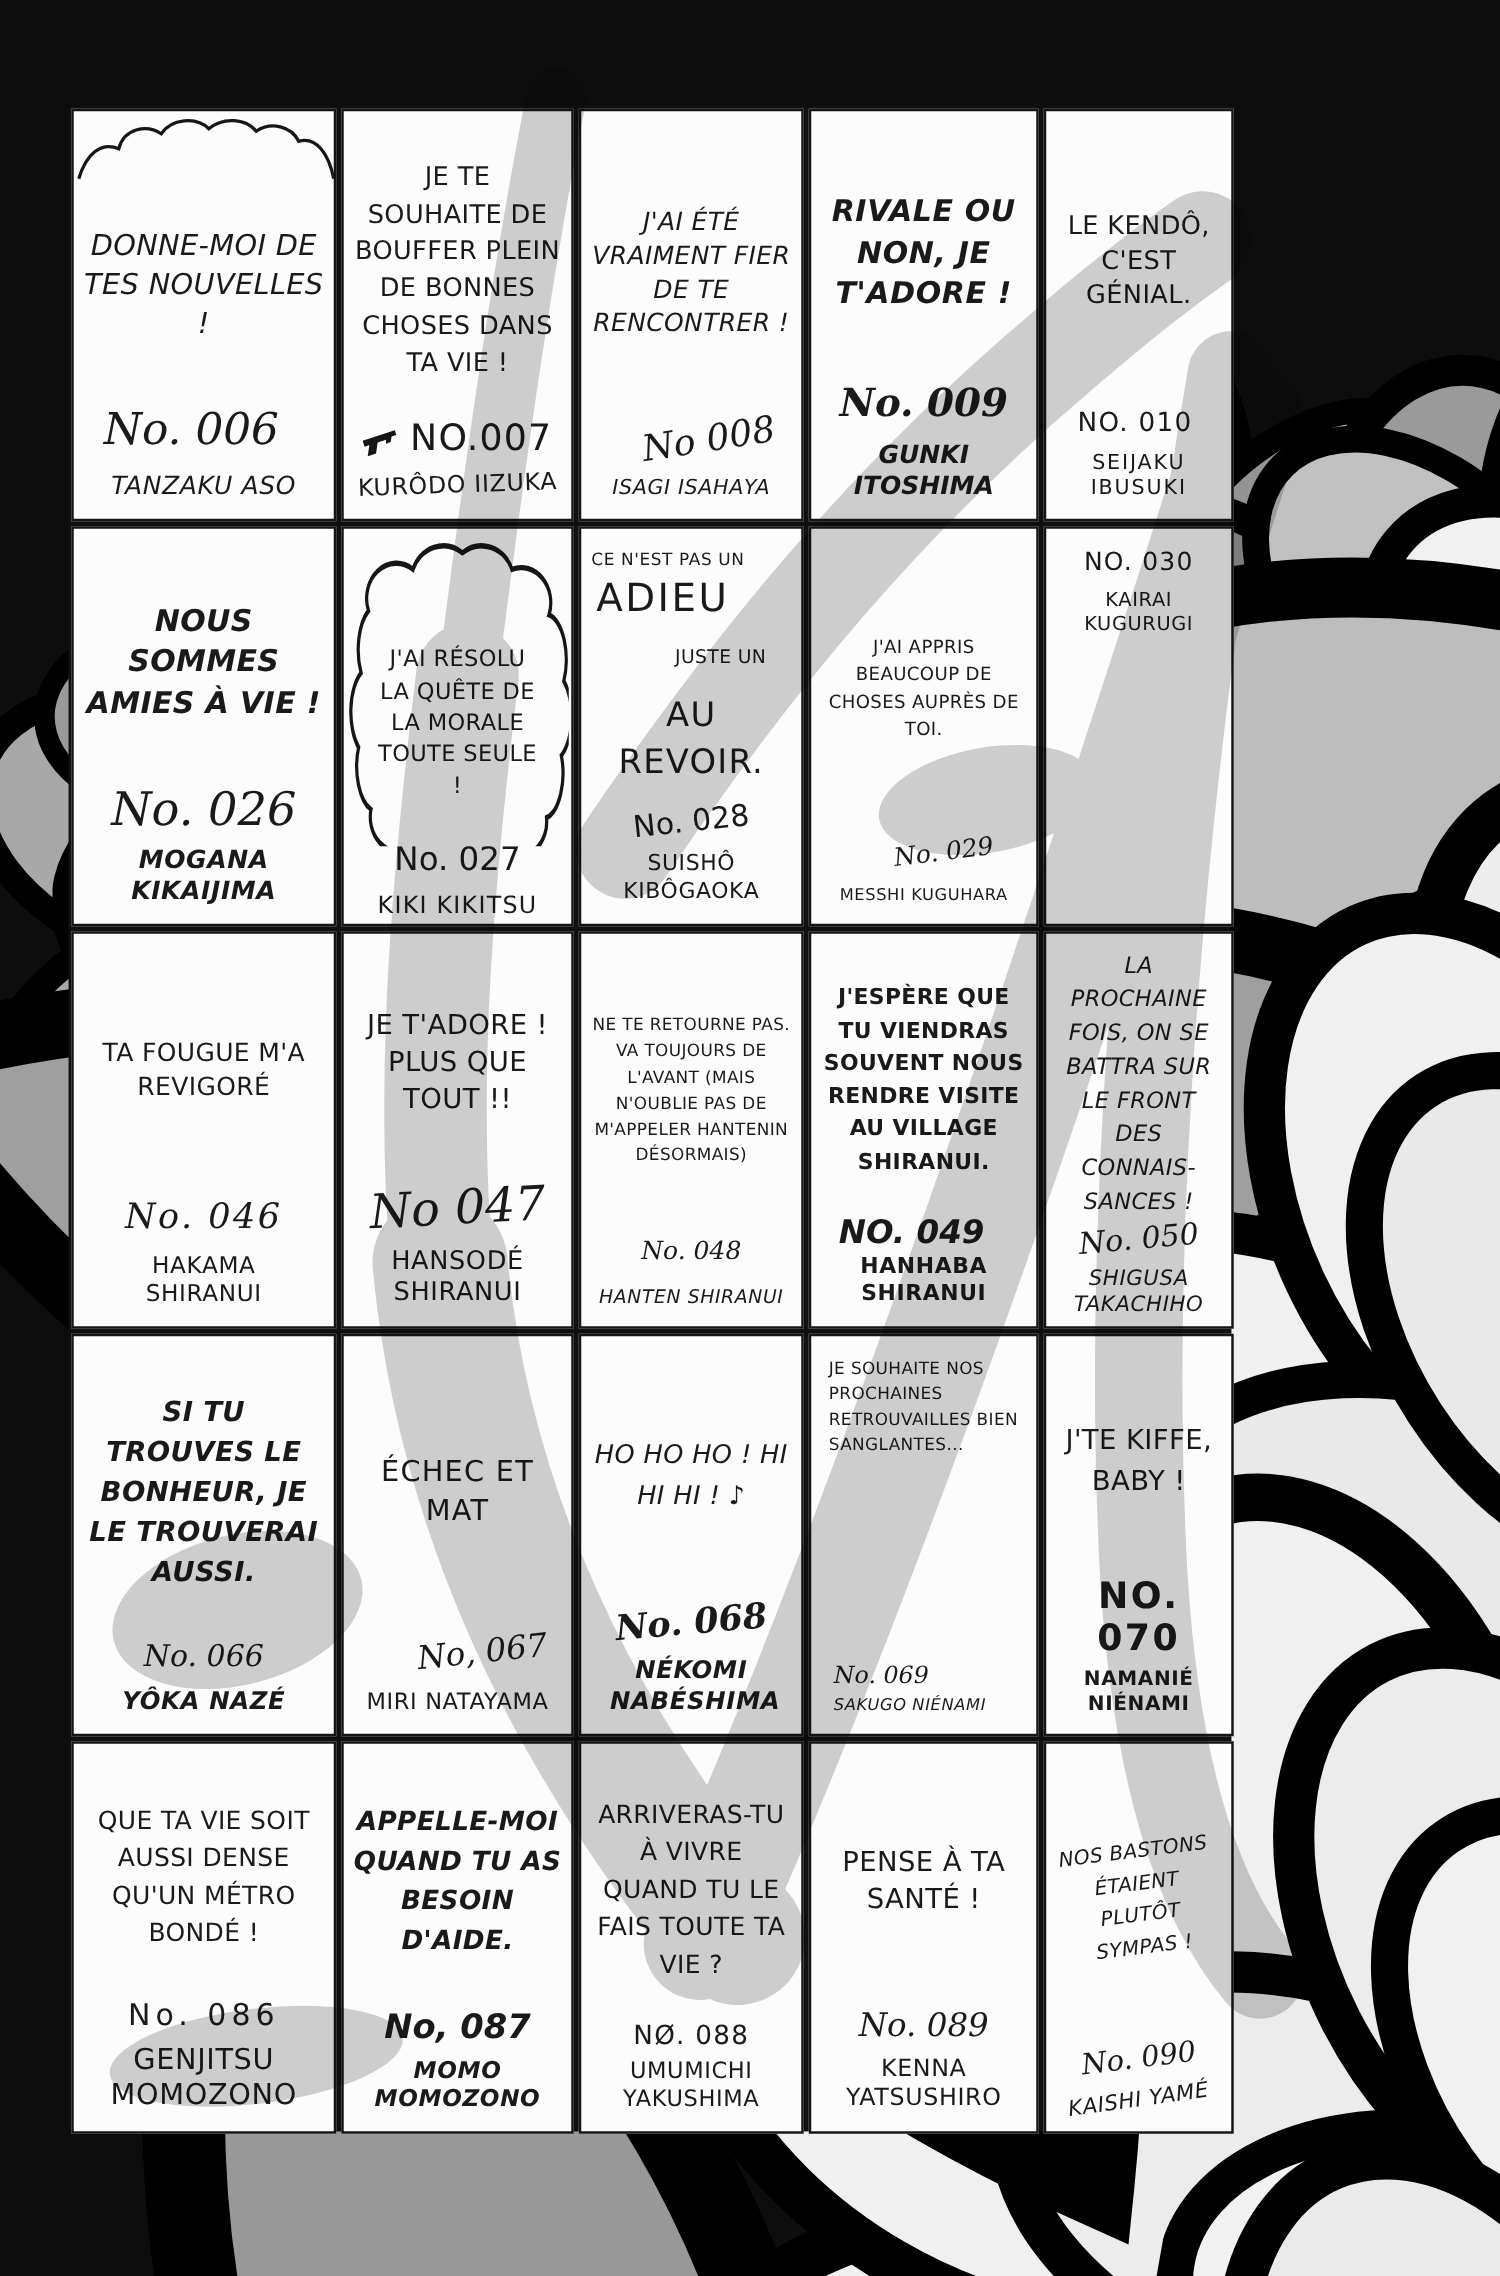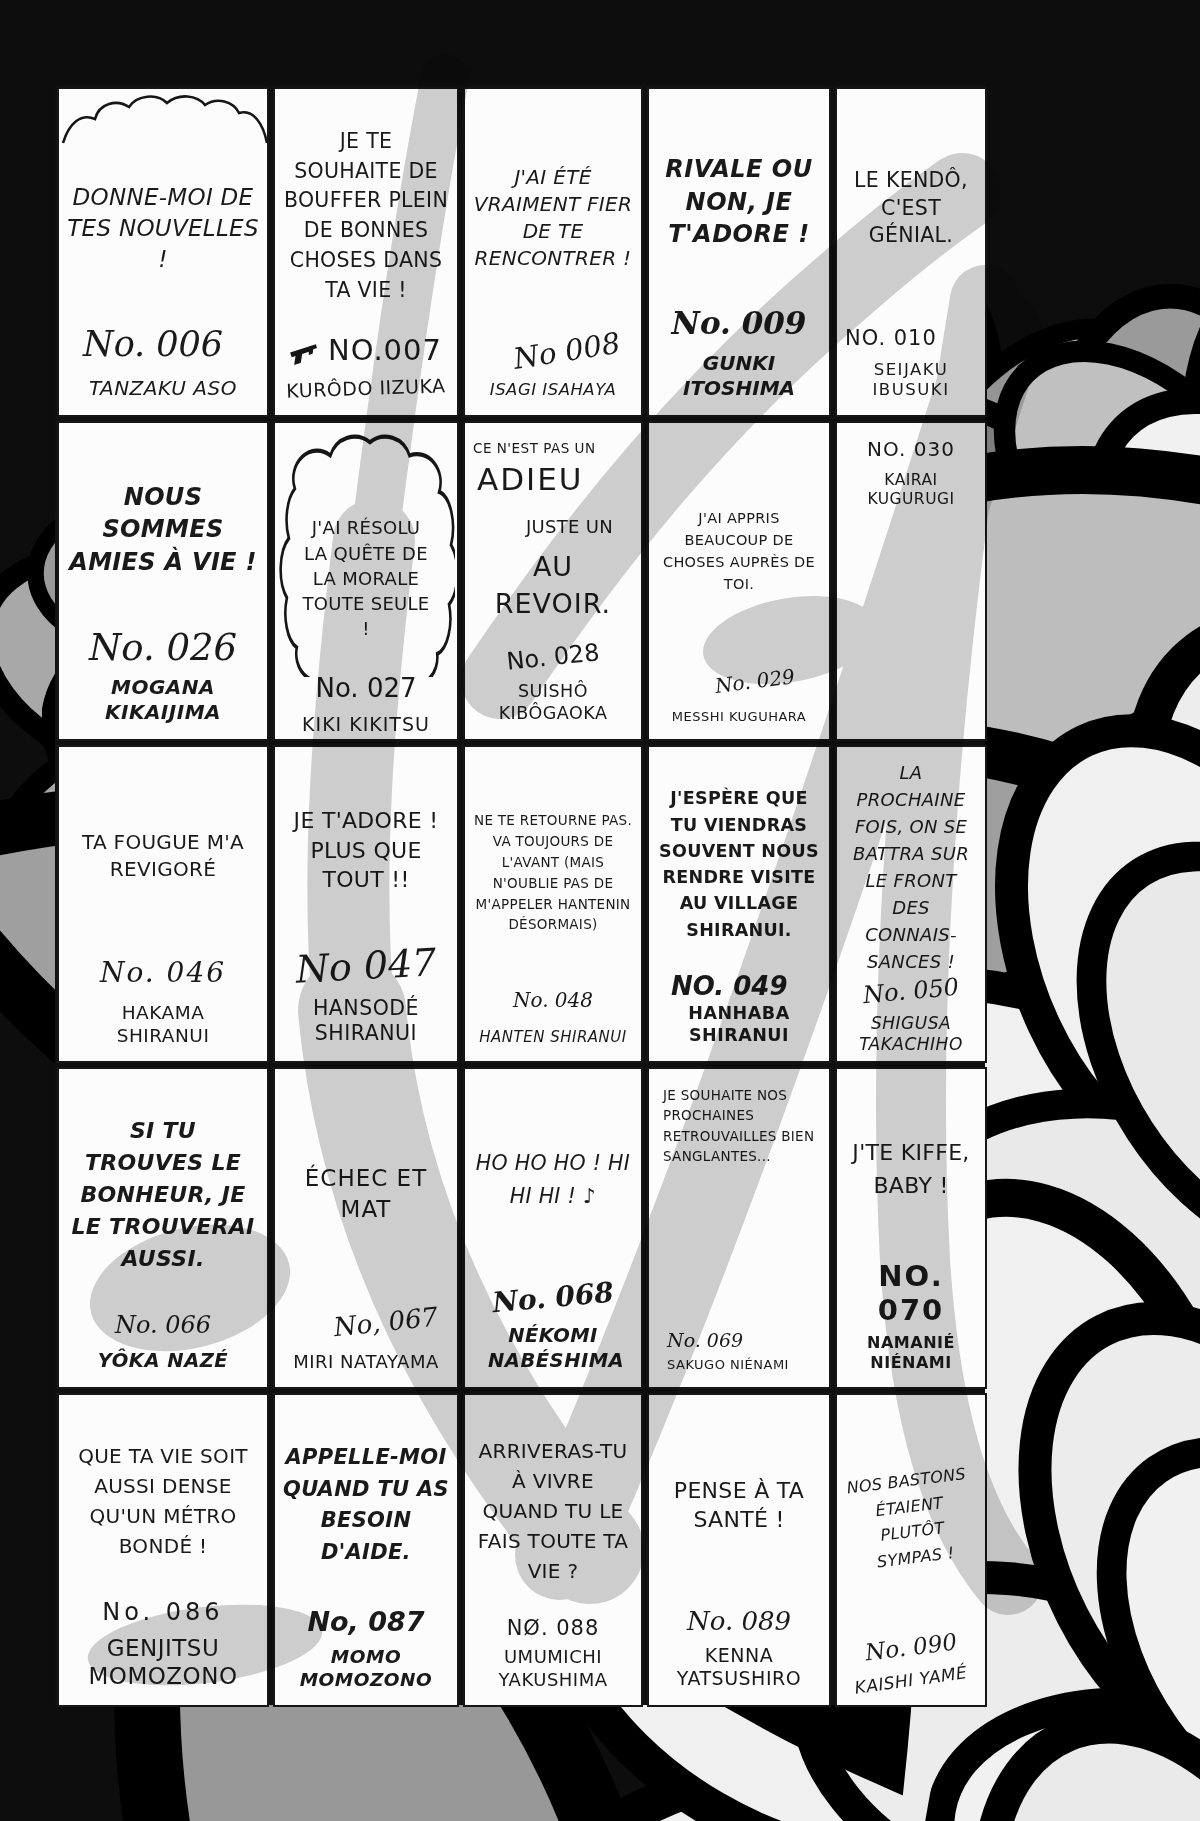--- a/index.html
+++ b/index.html
@@ -38,35 +38,35 @@
   .c2 .num{font-family:"DejaVu Sans",sans-serif;font-style:normal;font-size:29px;letter-spacing:1px;}
   .c2 .num .gun{vertical-align:-3px;margin-right:8px;}
   .c2 .name{font-size:19px;transform:rotate(-2deg);}
   .c3 .msg{font-style:italic;font-size:20px;}
   .c3 .num{font-size:29px;transform:rotate(-9deg) translateX(14px);}
   .c3 .name{font-style:italic;font-size:16.5px;}
   .c4 .msg{font-style:italic;font-weight:bold;font-size:24px;letter-spacing:.5px;}
   .c4 .num{font-weight:bold;font-size:31px;}
   .c4 .name{font-style:italic;font-weight:bold;font-size:20px;letter-spacing:0;}
   .c5 .msg{font-size:20.5px;}
-  .c5 .num{font-family:"DejaVu Sans",sans-serif;font-style:normal;font-size:21px;text-align:left;padding-right:6px;letter-spacing:1px;margin-top:10px;}
+  .c5 .num{font-family:"DejaVu Sans",sans-serif;font-style:normal;font-size:21px;text-align:center;padding-right:6px;letter-spacing:1px;margin-top:10px;}
   .c5 .name{font-size:16.5px;letter-spacing:1.5px;}
   .c6 .msg{font-style:italic;font-weight:bold;font-size:24px;}
   .c6 .num{font-size:37px;margin-bottom:6px;}
   .c6 .name{font-style:italic;font-weight:bold;font-size:20px;max-width:160px;margin-left:auto;margin-right:auto;}
   .c7 .msg{font-size:18px;line-height:1.4;}
   .bubble{position:relative;padding:30px 16px;}
   .bubble svg{position:absolute;inset:-6px;width:calc(100% + 12px);height:calc(100% + 12px);}
   .bubble .btxt{position:relative;}
   .c7 .num{font-family:"DejaVu Sans",sans-serif;font-style:normal;font-size:26px;}
   .c7 .name{font-size:19px;letter-spacing:1px;}
   .c8 .msg{flex-direction:column;justify-content:flex-start;padding-top:4px;}
   .c8 .p1{font-size:13.5px;letter-spacing:.5px;align-self:flex-start;}
   .c8 .p2{font-size:31px;letter-spacing:2px;align-self:flex-start;margin:2px 0 14px 4px;}
-  .c8 .p3{font-size:18px;margin-bottom:10px;align-self:flex-end;padding-right:20px;}
+  .c8 .p3{font-size:15px;margin-bottom:20px;align-self:flex-end;padding-right:20px;}
   .c8 .p4{font-size:27px;letter-spacing:1px;align-self:flex-start;}
   .c8 .num{font-family:"DejaVu Sans",sans-serif;font-style:normal;font-size:24px;transform:rotate(-6deg);}
   .c8 .name{font-size:17.5px;}
   .c9 .msg{font-size:14.5px;line-height:1.5;}
   .c9 .num{font-size:20px;transform:rotate(-7deg) translateX(16px);margin-bottom:14px;}
   .c9 .name{font-size:13px;letter-spacing:.5px;}
   .c10 .msg{font-size:16px;line-height:1.45;max-width:140px;margin:0 auto;}
   .c10 .num{font-family:"DejaVu Sans",sans-serif;font-style:normal;font-size:20px;letter-spacing:1px;}
   .c10 .name{font-size:15.5px;}
   .c11 .msg{font-size:20px;}
@@ -88,21 +88,21 @@
   .c16 .num{font-size:24px;margin-bottom:10px;}
   .c16 .name{font-style:italic;font-weight:bold;font-size:19.5px;}
   .c17 .msg{font-size:23px;letter-spacing:1px;}
   .c17 .num{font-size:26px;transform:rotate(-6deg) translateX(20px);margin-bottom:12px;}
   .c17 .name{font-size:18px;}
   .c18 .msg{font-style:italic;font-size:20.5px;line-height:1.6;}
   .c18 .num{font-weight:bold;font-size:28px;transform:rotate(-5deg);}
   .c18 .name{font-style:italic;font-weight:bold;font-size:19.5px;max-width:130px;margin-left:auto;margin-right:auto;}
   .c19 .msg{align-items:flex-start;justify-content:flex-start;text-align:left;font-size:13.5px;line-height:1.5;padding:4px 0 0 6px;}
   .c19 .num{font-size:19px;text-align:left;padding-left:10px;margin-bottom:6px;}
-  .c19 .name{text-align:left;padding-left:10px;font-size:13px;}
+  .c19 .name{text-align:left;padding-left:10px;font-size:13px;font-style:italic;}
   .c20 .msg{font-size:22px;line-height:1.5;}
   .c20 .num{font-family:"DejaVu Sans",sans-serif;font-style:normal;font-weight:bold;font-size:29px;letter-spacing:2px;margin-bottom:6px;}
   .c20 .name{font-weight:bold;font-size:16px;max-width:130px;margin-left:auto;margin-right:auto;}
   .c21 .msg{font-size:20px;line-height:1.5;}
   .c21 .num{font-family:"DejaVu Sans",sans-serif;font-style:normal;font-size:24px;letter-spacing:4px;margin-bottom:8px;}
   .c21 .name{font-size:23px;max-width:150px;margin-left:auto;margin-right:auto;}
   .c22 .msg{font-style:italic;font-weight:bold;font-size:21px;line-height:1.5;}
   .c22 .num{font-family:"DejaVu Sans",sans-serif;font-weight:bold;font-size:27px;margin-bottom:8px;}
   .c22 .name{font-style:italic;font-weight:bold;font-size:18.5px;max-width:140px;margin-left:auto;margin-right:auto;}
   .c23 .msg{font-size:20px;line-height:1.5;}

